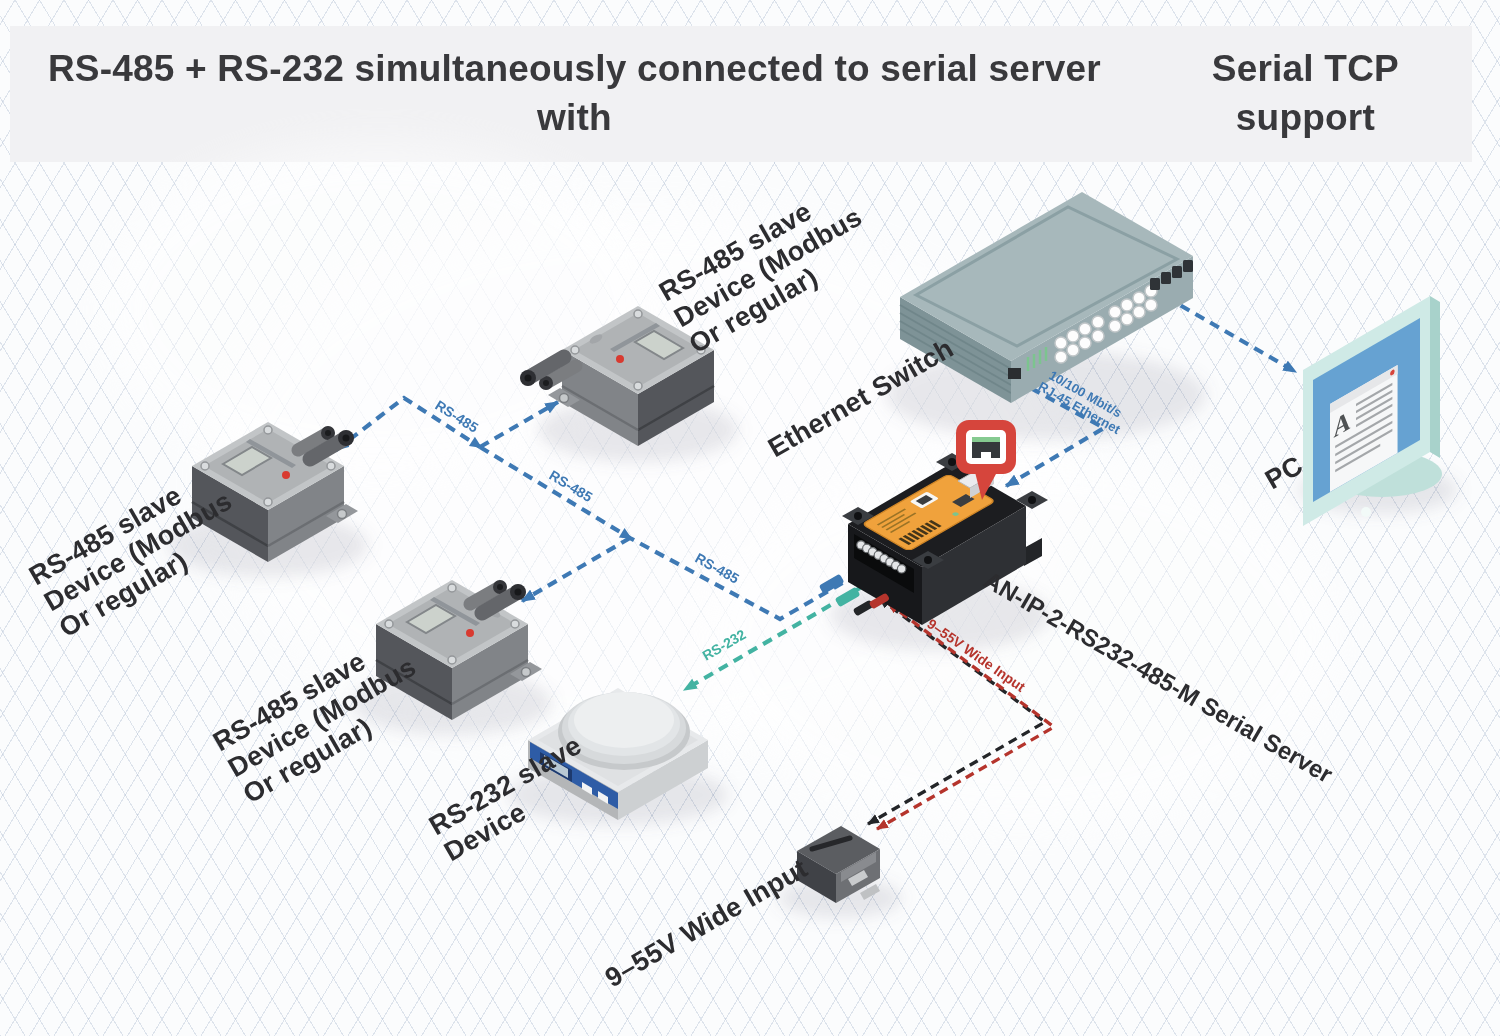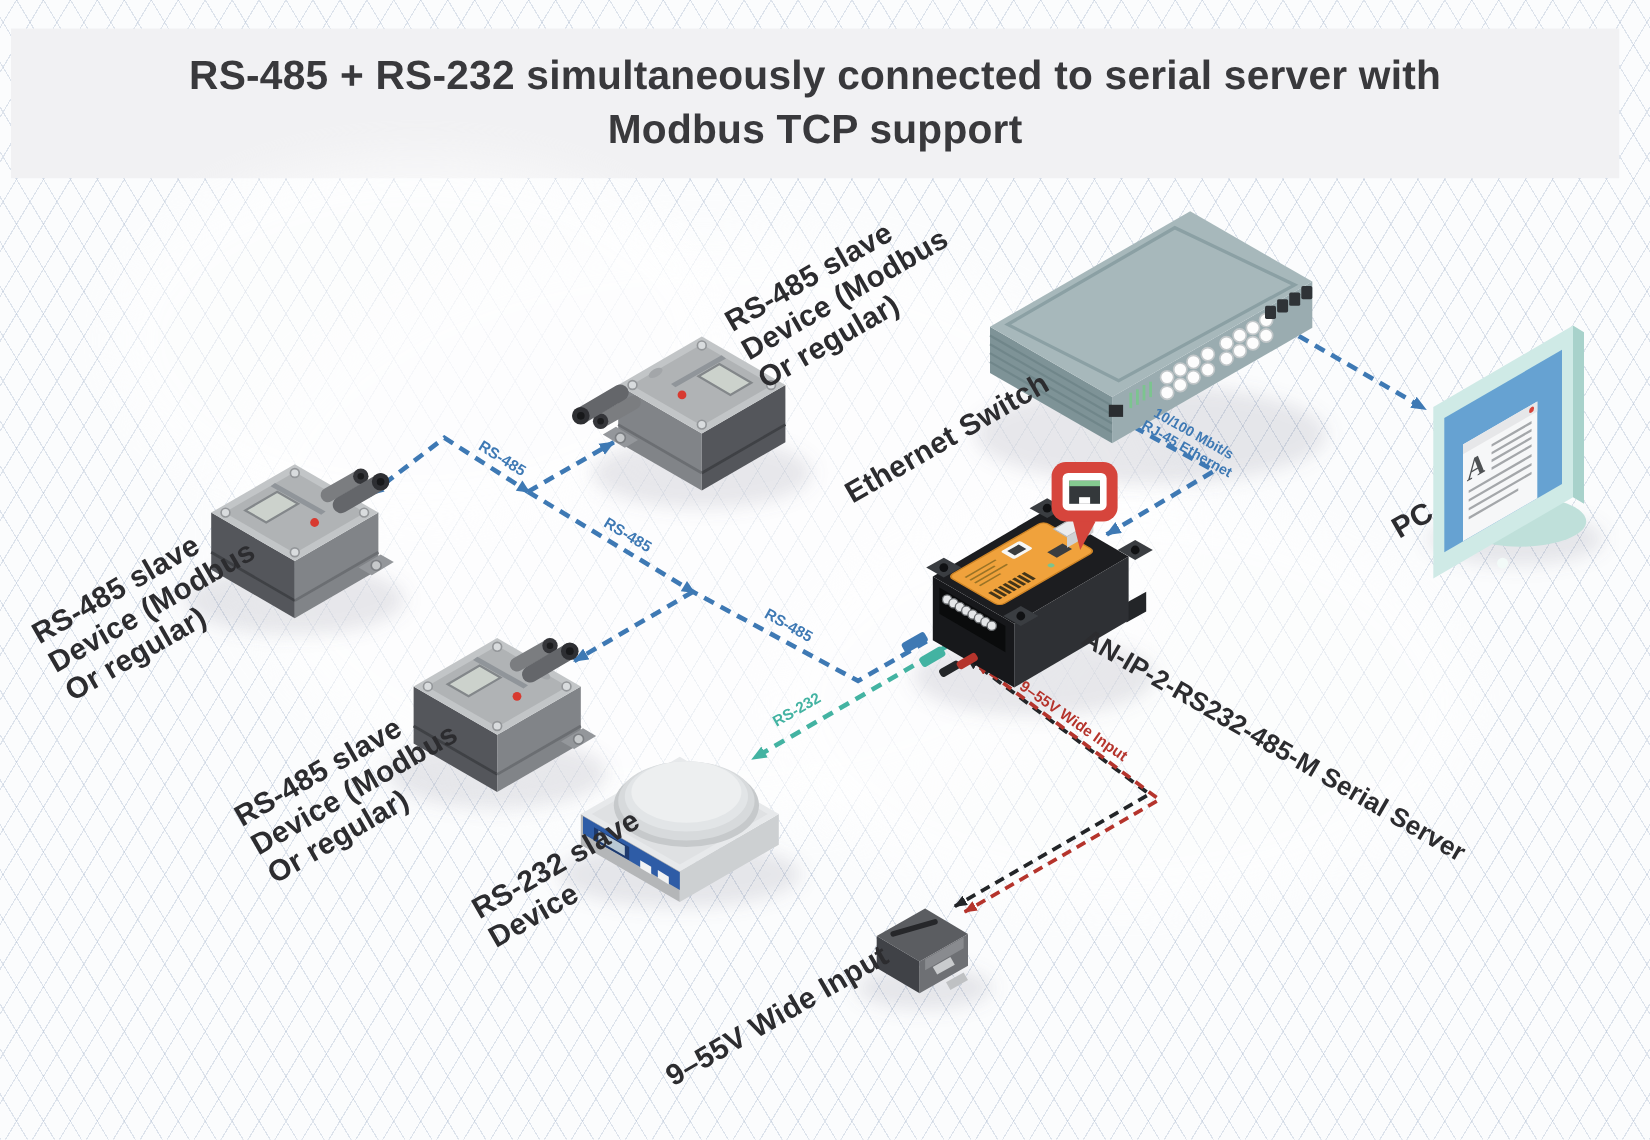--- a/index.html
+++ b/index.html
@@ -7,40 +7,40 @@
     width:1500px;height:1036px;overflow:hidden;
     font-family:"Liberation Sans",sans-serif;
     background-color:#fbfcfd;
     background-image:
       repeating-linear-gradient(59deg, rgba(176,190,210,0.40) 0px, rgba(176,190,210,0.40) 1px, transparent 1px, transparent 21px),
       repeating-linear-gradient(-59deg, rgba(176,190,210,0.40) 0px, rgba(176,190,210,0.40) 1px, transparent 1px, transparent 21px);
   }
   .stage{position:relative;width:1500px;height:1036px;}
   .title-panel{
     position:absolute;left:10px;right:28px;top:26px;height:136px;
-    background:#f1f1f3;display:flex;flex-direction:column;align-items:center;justify-content:center;
+    background:#f1f1f3;display:flex;flex-direction:row;align-items:center;justify-content:center;
   }
   .title-line{
     font-weight:700;font-size:37px;line-height:1.32;color:#39393c;text-align:center;margin:0;
     letter-spacing:0.2px;
   }
   svg{position:absolute;left:0;top:0;}
   .devlabel{font-weight:700;font-size:27px;fill:#2c2c2f;letter-spacing:.3px;}
   .linklabel{font-weight:700;font-size:14px;}
   .ethlabel{font-weight:700;font-size:13px;}
   .srvlabel{font-weight:700;font-size:24px;fill:#2c2c2f;}
 </style>
 </head>
 <body>
 
 <div class="stage">
 
   <div class="title-panel">
     <p class="title-line">RS-485 + RS-232 simultaneously connected to serial server with</p>
-    <p class="title-line">Modbus TCP support</p>
+    <p class="title-line">Serial TCP support</p>
   </div>
 
   <svg width="1500" height="1036" viewBox="0 0 1500 1036">
     <defs>
       <marker id="arrB" viewBox="0 0 11 9" refX="10" refY="4.5" markerUnits="userSpaceOnUse" markerWidth="14" markerHeight="12" orient="auto-start-reverse">
         <path d="M0,0 L11,4.5 L0,9 Z" fill="#3e79b4"></path>
       </marker>
       <marker id="arrT" viewBox="0 0 11 9" refX="10" refY="4.5" markerUnits="userSpaceOnUse" markerWidth="14" markerHeight="12" orient="auto-start-reverse">
         <path d="M0,0 L11,4.5 L0,9 Z" fill="#43b3a2"></path>
       </marker>

